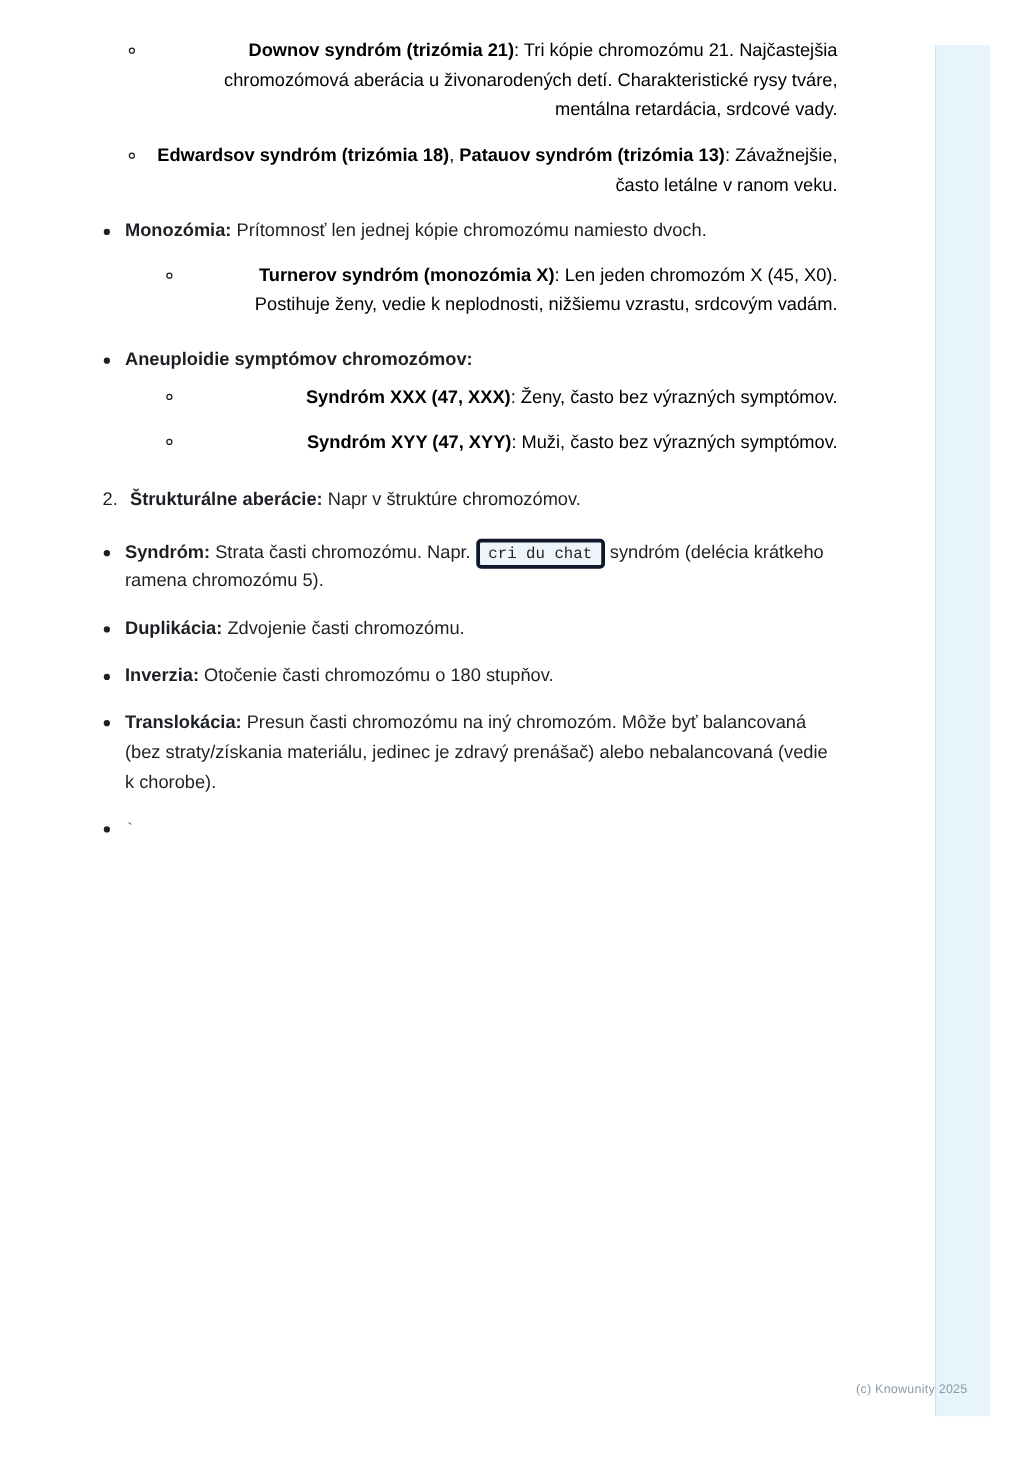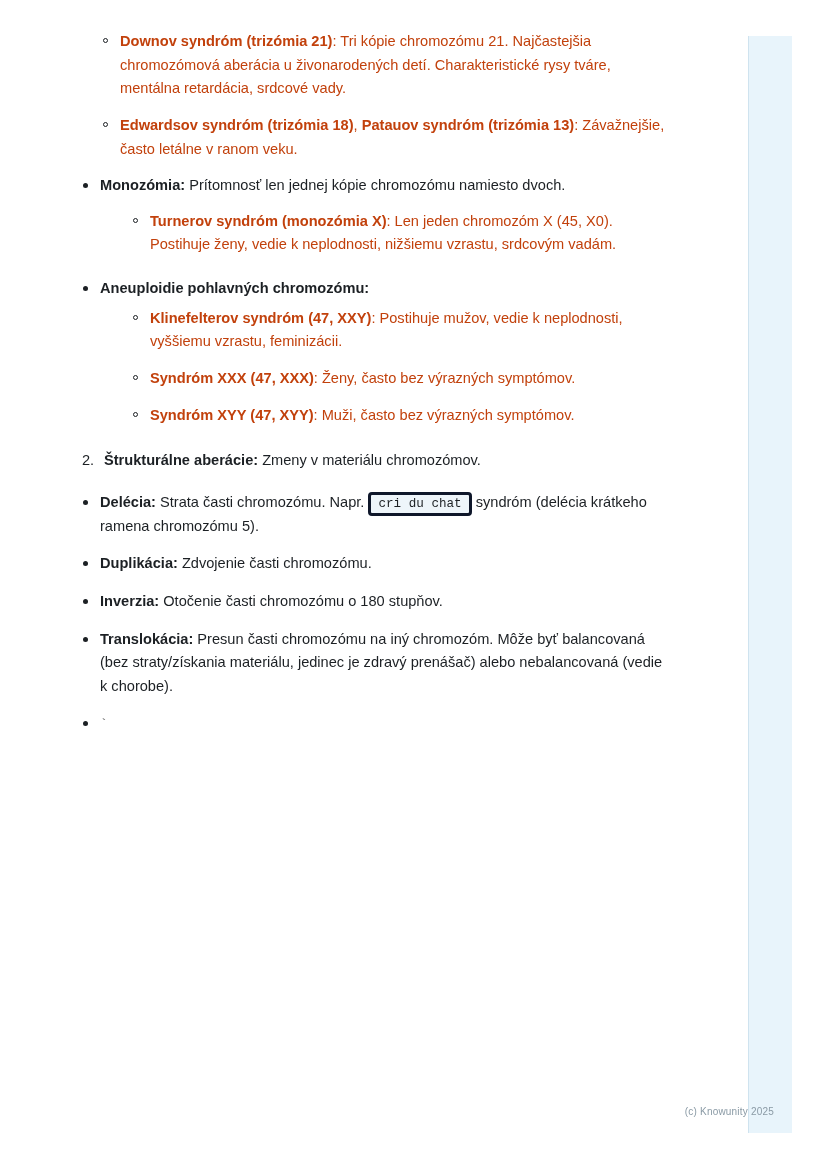--- a/index.html
+++ b/index.html
@@ -60,21 +60,22 @@
     height: 5px;
     border-radius: 50%;
     background: #1c2024;
   }
   .lvl2 {
     position: relative;
     padding-left: 28px;
     margin-bottom: 13px;
     font-size: 14.6px;
     line-height: 1.62;
-    color: #c2410c;
+    color: #000000;
+    text-align: right;
   }
   .lvl2 > .bullet-hollow {
     position: absolute;
     left: 11px;
     top: 8px;
     width: 5px;
     height: 5px;
     border-radius: 50%;
     border: 1.1px solid #1c2024;
     box-sizing: border-box;
@@ -151,45 +152,41 @@
       <div class="sub-list">
         <div class="lvl2">
           <span class="bullet-hollow"></span>
           <b>Turnerov syndróm (monozómia X)</b><span>: </span><span>Len jeden chromozóm X (45, X0). Postihuje ženy, vedie k neplodnosti, nižšiemu vzrastu, srdcovým vadám.</span>
         </div>
       </div>
     </div>
 
     <div class="lvl1" style="margin-top:20px;">
       <span class="bullet"></span>
-      <b>Aneuploidie pohlavných chromozómu:</b>
+      <b>Aneuploidie symptómov chromozómov:</b>
       <div class="sub-list" style="margin-top:6px;">
-        <div class="lvl2">
-          <span class="bullet-hollow"></span>
-          <b>Klinefelterov syndróm (47, XXY)</b><span>: </span><span>Postihuje mužov, vedie k neplodnosti, vyššiemu vzrastu, feminizácii.</span>
-        </div>
         <div class="lvl2">
           <span class="bullet-hollow"></span>
           <b>Syndróm XXX (47, XXX)</b><span>: </span><span>Ženy, často bez výrazných symptómov.</span>
         </div>
         <div class="lvl2">
           <span class="bullet-hollow"></span>
           <b>Syndróm XYY (47, XYY)</b><span>: </span><span>Muži, často bez výrazných symptómov.</span>
         </div>
       </div>
     </div>
 
     <div class="numbered" style="margin-top:22px;">
       <span class="num">2.</span>
-      <b>Štrukturálne aberácie:</b><span> Zmeny v materiálu chromozómov.</span>
+      <b>Štrukturálne aberácie:</b><span> Napr v štruktúre chromozómov.</span>
     </div>
 
     <div class="lvl1" style="margin-top:18px;">
       <span class="bullet"></span>
-      <b>Delécia:</b><span> Strata časti chromozómu. Napr. </span><code class="inline">cri du chat</code><span> syndróm (delécia krátkeho ramena chromozómu 5).</span>
+      <b>Syndróm:</b><span> Strata časti chromozómu. Napr. </span><code class="inline">cri du chat</code><span> syndróm (delécia krátkeho ramena chromozómu 5).</span>
     </div>
 
     <div class="lvl1">
       <span class="bullet"></span>
       <b>Duplikácia:</b><span> Zdvojenie časti chromozómu.</span>
     </div>
 
     <div class="lvl1">
       <span class="bullet"></span>
       <b>Inverzia:</b><span> Otočenie časti chromozómu o 180 stupňov.</span>

